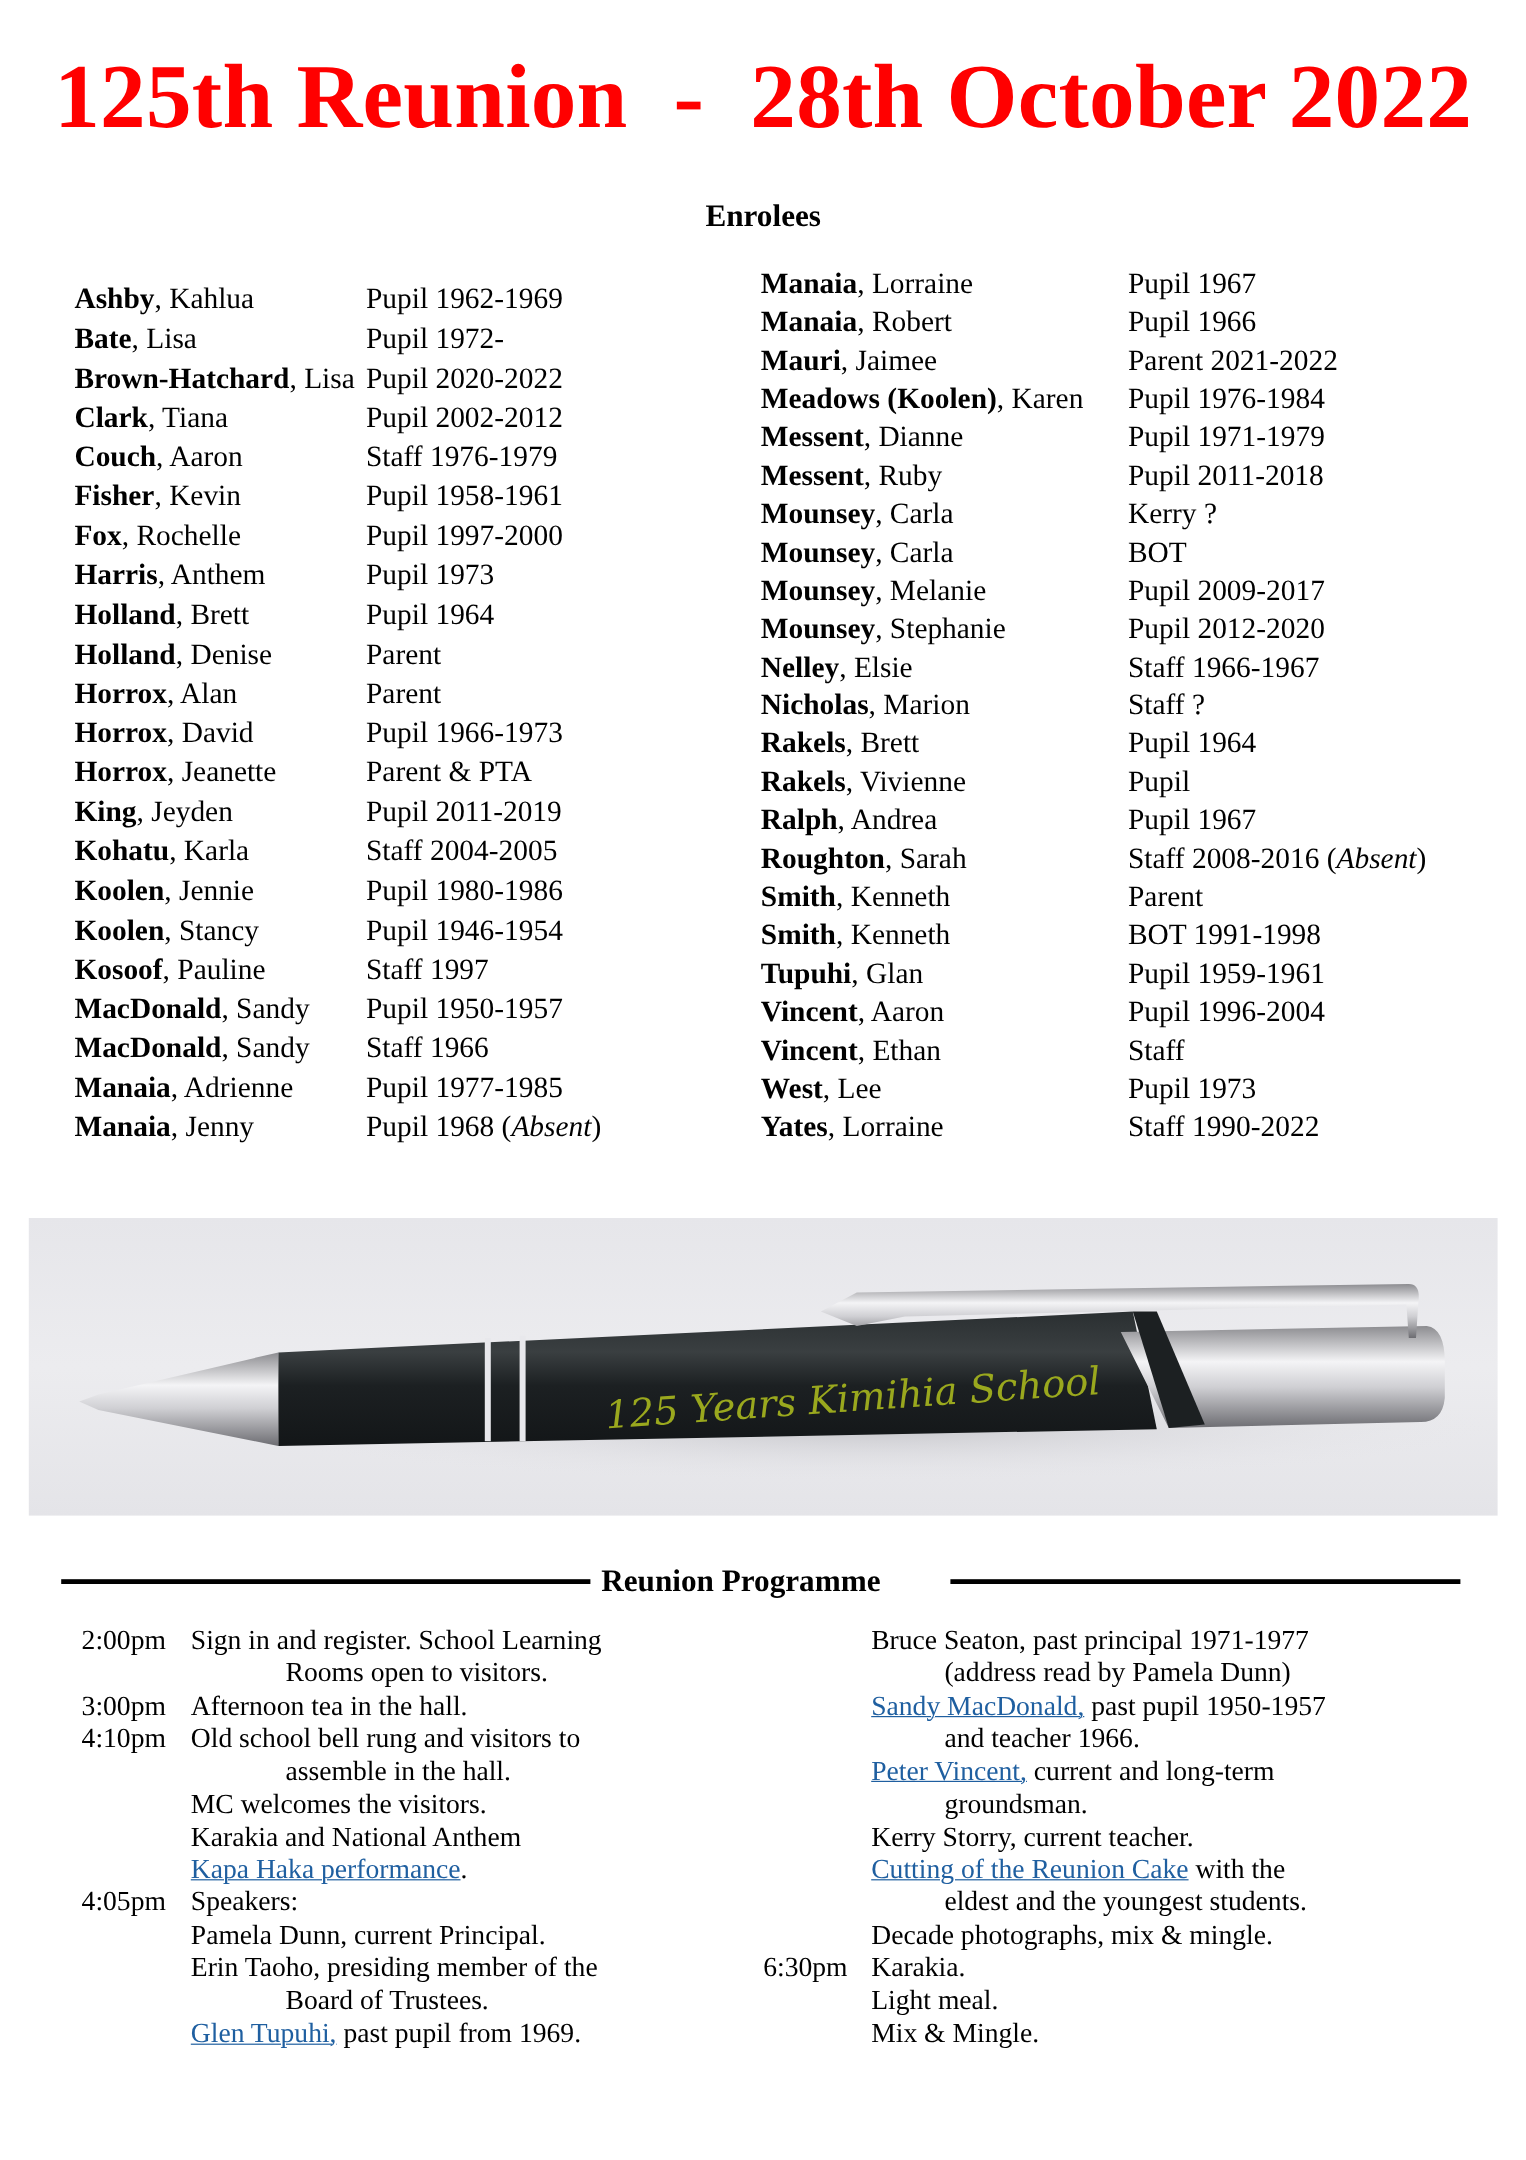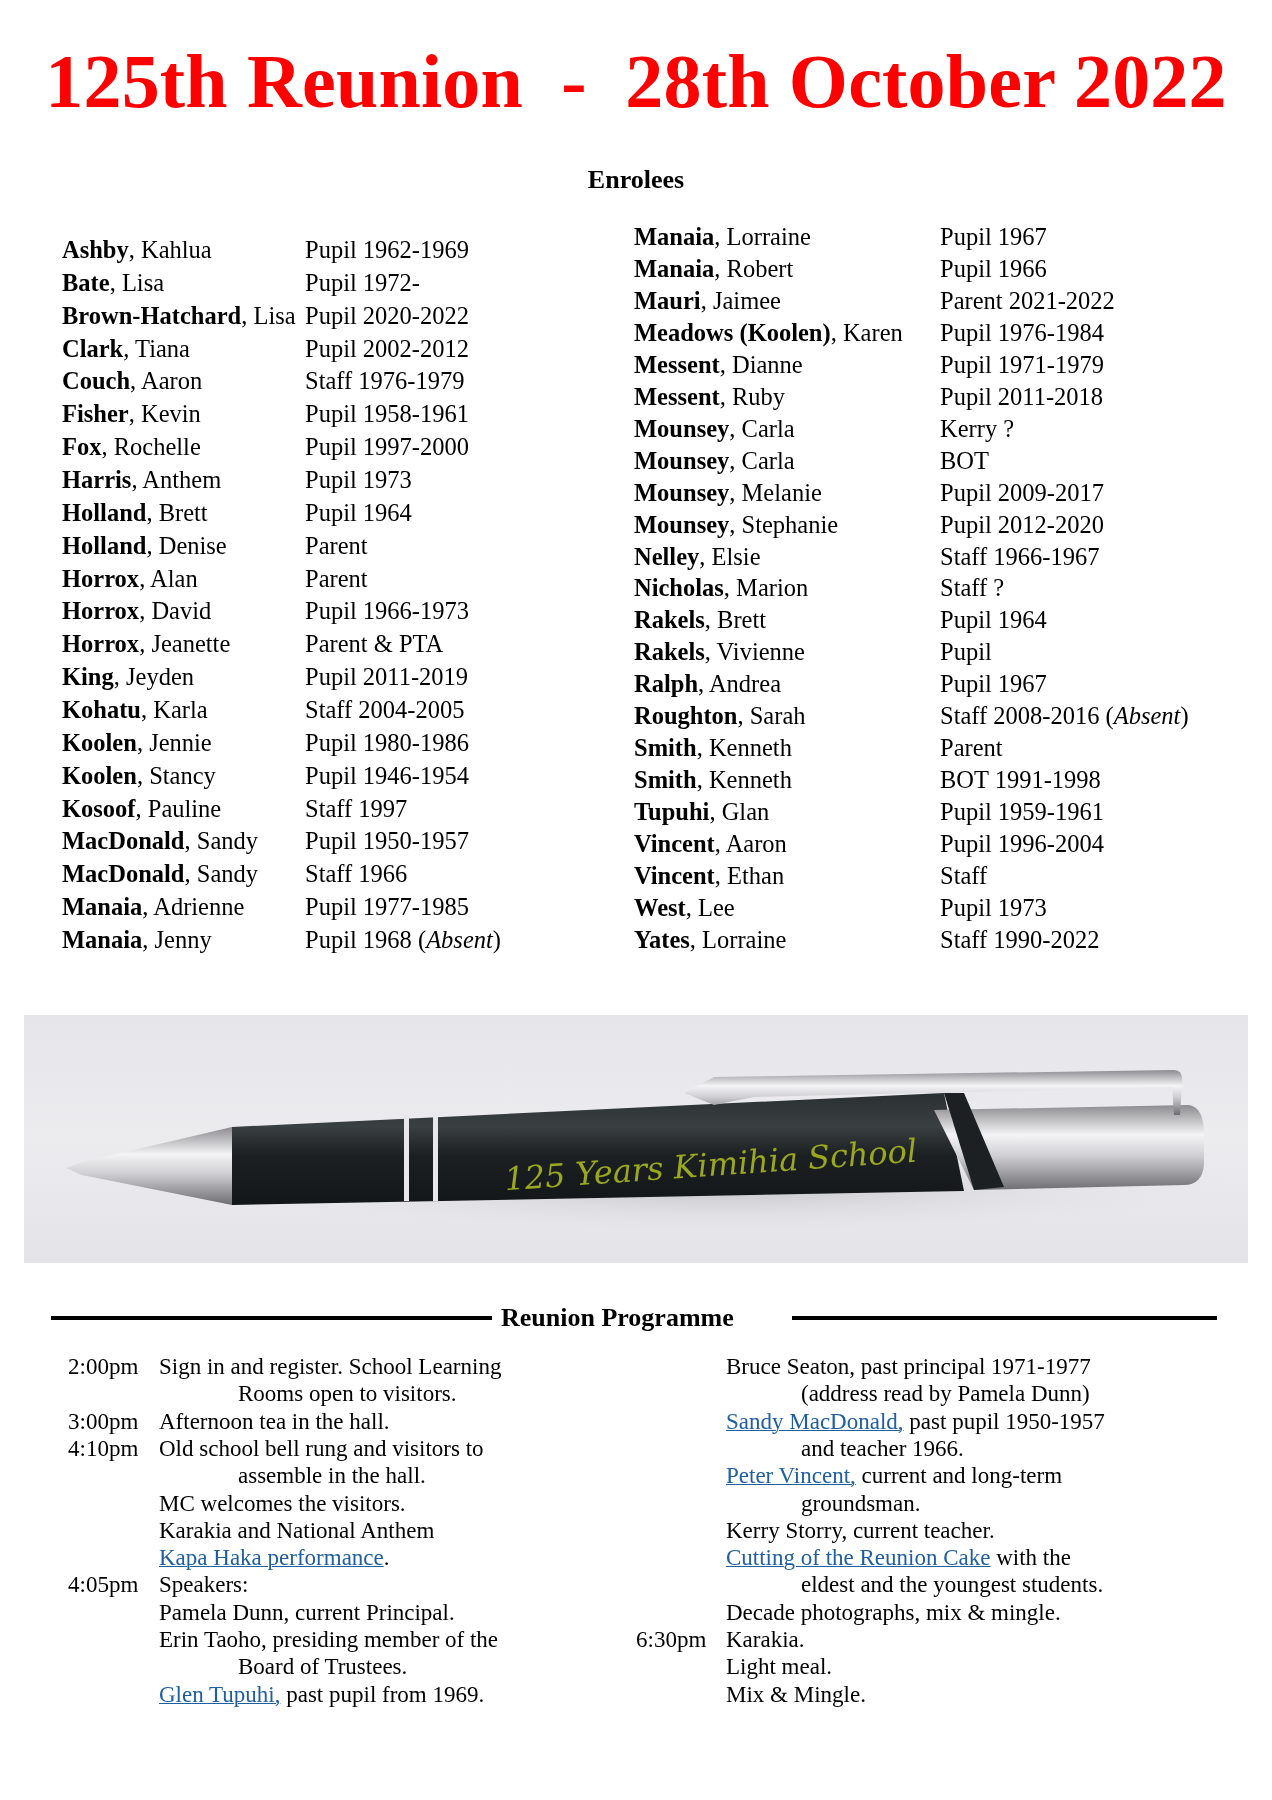--- a/index.html
+++ b/index.html
@@ -33,21 +33,21 @@
   .pline { position: absolute; left: 0; height: 27px; line-height: 27px; white-space: nowrap; }
   .pline .time { position: absolute; left: 0; }
   .pline .text { position: absolute; }
   .pline .text.indent { }
   a.link { color: #1f5fa0; text-decoration: underline; text-decoration-thickness: 1px; }
   #prog-left { left: 68px; top: 1353px; }
   #prog-left .text { left: 91px; }
   #prog-left .text.indent { left: 170px; }
   #prog-right { left: 636px; top: 1353px; }
   #prog-right .text { left: 90px; }
-  #prog-right .text.indent { left: 165px; }
+  #prog-right .text.indent { left: 151px; }
 </style>
 </head>
 <body>
 
 <div class="title">125th Reunion  -  28th October 2022</div>
 
 <div class="enrolees-heading">Enrolees</div>
 
 <div class="col" id="col-left">
     <div class="row" style="top: 0px;">

